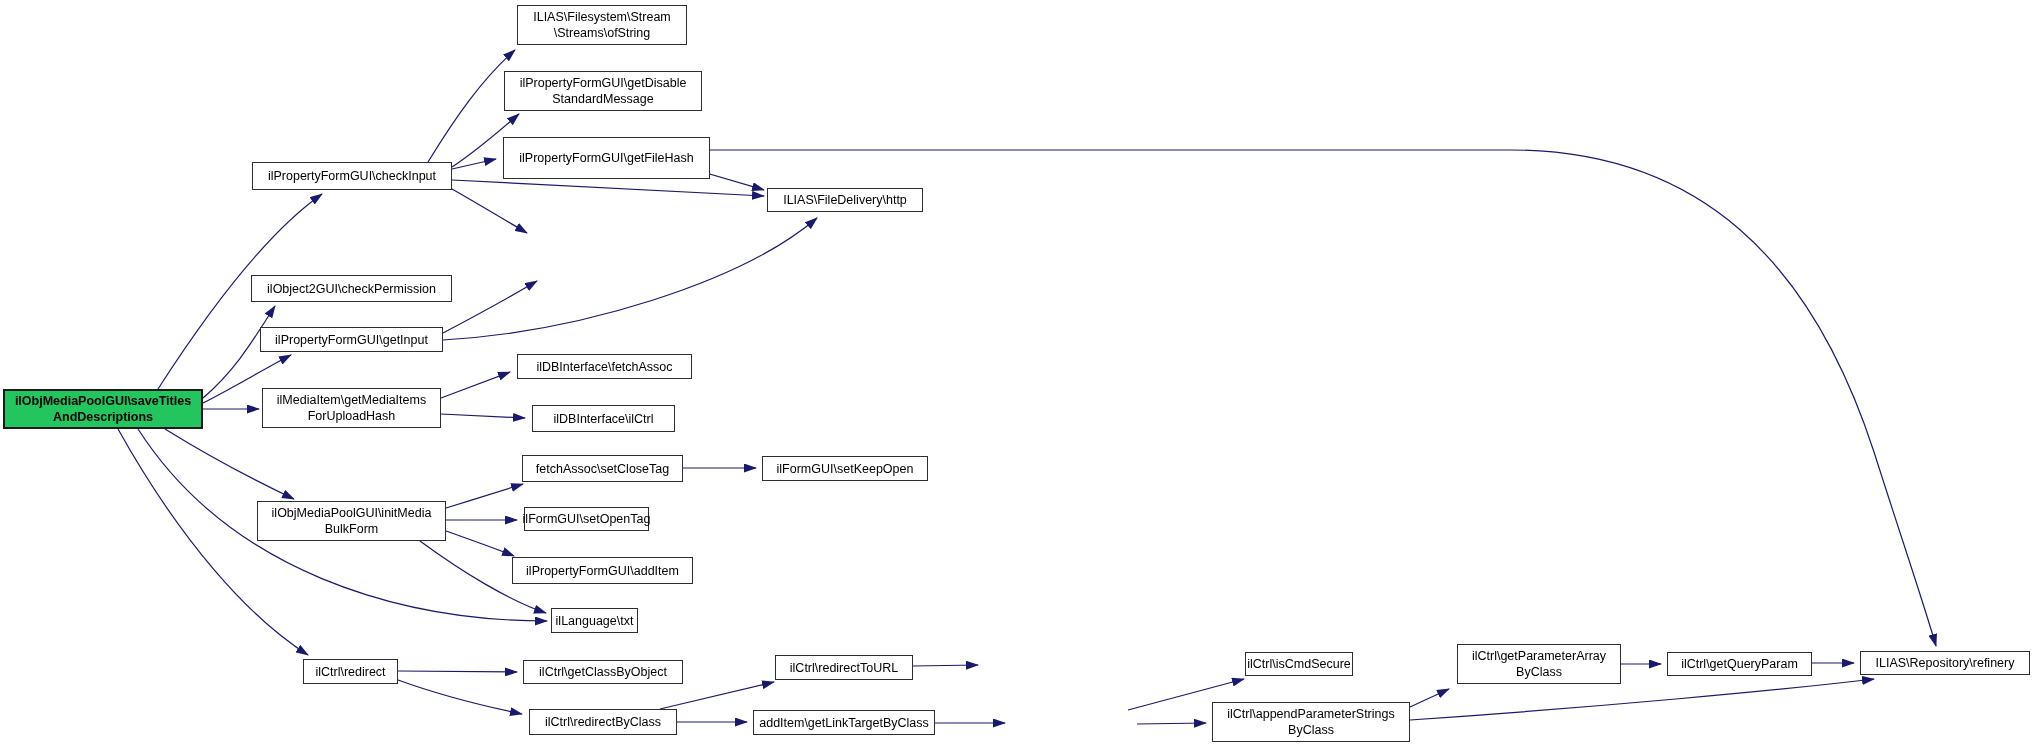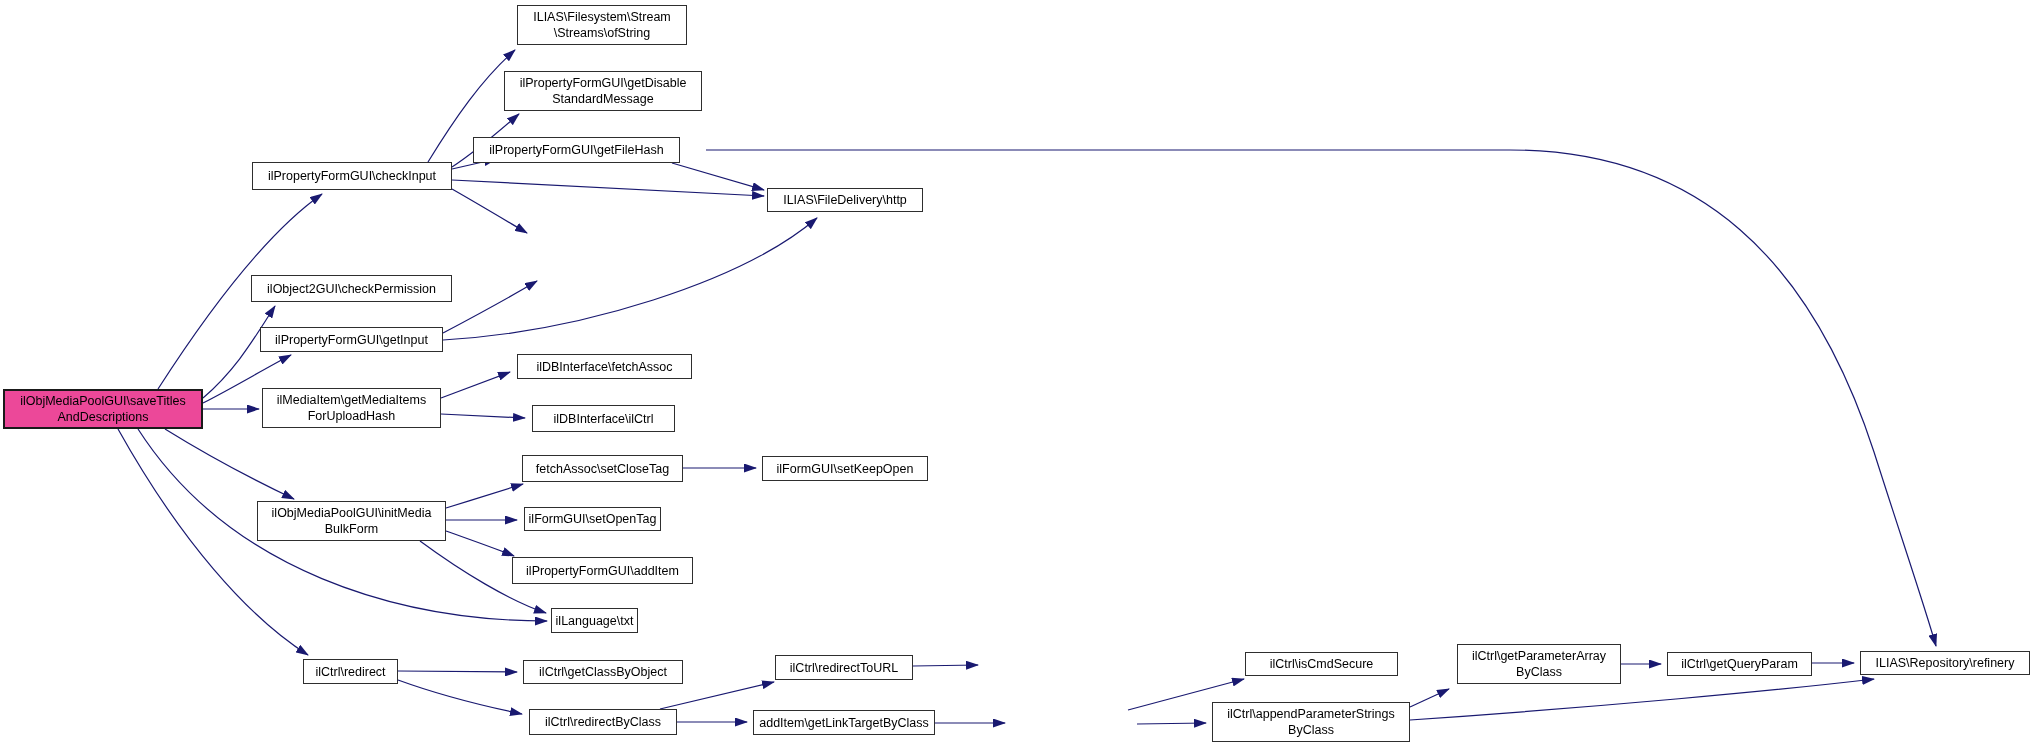--- a/index.html
+++ b/index.html
@@ -18,22 +18,23 @@
     border:1px solid #2e2e2e;
     display:flex;flex-direction:column;
     justify-content:center;align-items:center;
     text-align:center;
     font-size:12.5px;line-height:16px;
     color:#000000;
     white-space:nowrap;
     cursor:pointer;
   }
   .node.highlight{
-    background:#ec4899;
+    background:#22c55e;
     border:2px solid #1a1a1a;
+    font-weight:bold;
   }
   .edge{fill:none;stroke:#191970;stroke-width:1.2;}
 </style>
 </head>
 <body>
 
 <div id="canvas">
 
   <svg id="edges" viewBox="0 0 2035 749">
     <defs>
@@ -105,39 +106,39 @@
   </div>
 
   <div class="node" style="left:517px;top:5px;width:170px;height:40px">
     <span>ILIAS\Filesystem\Stream</span>
     <span>\Streams\ofString</span>
   </div>
   <div class="node" style="left:504px;top:71px;width:198px;height:40px">
     <span>ilPropertyFormGUI\getDisable</span>
     <span>StandardMessage</span>
   </div>
-  <div class="node" style="left:473px;top:137px;width:207px;height:26px">
+  <div class="node" style="left:503px;top:137px;width:207px;height:42px">
     <span>ilPropertyFormGUI\getFileHash</span>
   </div>
   <div class="node" style="left:767px;top:188px;width:156px;height:24px">
     <span>ILIAS\FileDelivery\http</span>
   </div>
   <div class="node" style="left:517px;top:354px;width:175px;height:25px">
     <span>ilDBInterface\fetchAssoc</span>
   </div>
   <div class="node" style="left:532px;top:405px;width:143px;height:27px">
     <span>ilDBInterface\ilCtrl</span>
   </div>
   <div class="node" style="left:522px;top:455px;width:161px;height:27px">
     <span>fetchAssoc\setCloseTag</span>
   </div>
   <div class="node" style="left:762px;top:456px;width:166px;height:25px">
     <span>ilFormGUI\setKeepOpen</span>
   </div>
-  <div class="node" style="left:524px;top:507px;width:137px;height:24px">
+  <div class="node" style="left:524px;top:507px;width:125px;height:24px">
     <span>ilFormGUI\setOpenTag</span>
   </div>
   <div class="node" style="left:512px;top:557px;width:181px;height:27px">
     <span>ilPropertyFormGUI\addItem</span>
   </div>
   <div class="node" style="left:551px;top:608px;width:87px;height:25px">
     <span>ilLanguage\txt</span>
   </div>
   <div class="node" style="left:523px;top:660px;width:160px;height:24px">
     <span>ilCtrl\getClassByObject</span>
@@ -148,21 +149,21 @@
 
   <div class="node" style="left:775px;top:655px;width:138px;height:25px">
     <span>ilCtrl\redirectToURL</span>
   </div>
   <div class="node" style="left:753px;top:710px;width:182px;height:25px">
     <span>addItem\getLinkTargetByClass</span>
   </div>
   <div class="node" style="left:1011px;top:750px;width:136px;height:27px">
     <span>ilCtrl\getTargetUrl</span>
   </div>
-  <div class="node" style="left:1245px;top:652px;width:153px;height:24px">
+  <div class="node" style="left:1245px;top:652px;width:108px;height:24px">
     <span>ilCtrl\isCmdSecure</span>
   </div>
   <div class="node" style="left:1212px;top:702px;width:198px;height:40px">
     <span>ilCtrl\appendParameterStrings</span>
     <span>ByClass</span>
   </div>
   <div class="node" style="left:1457px;top:644px;width:164px;height:40px">
     <span>ilCtrl\getParameterArray</span>
     <span>ByClass</span>
   </div>

